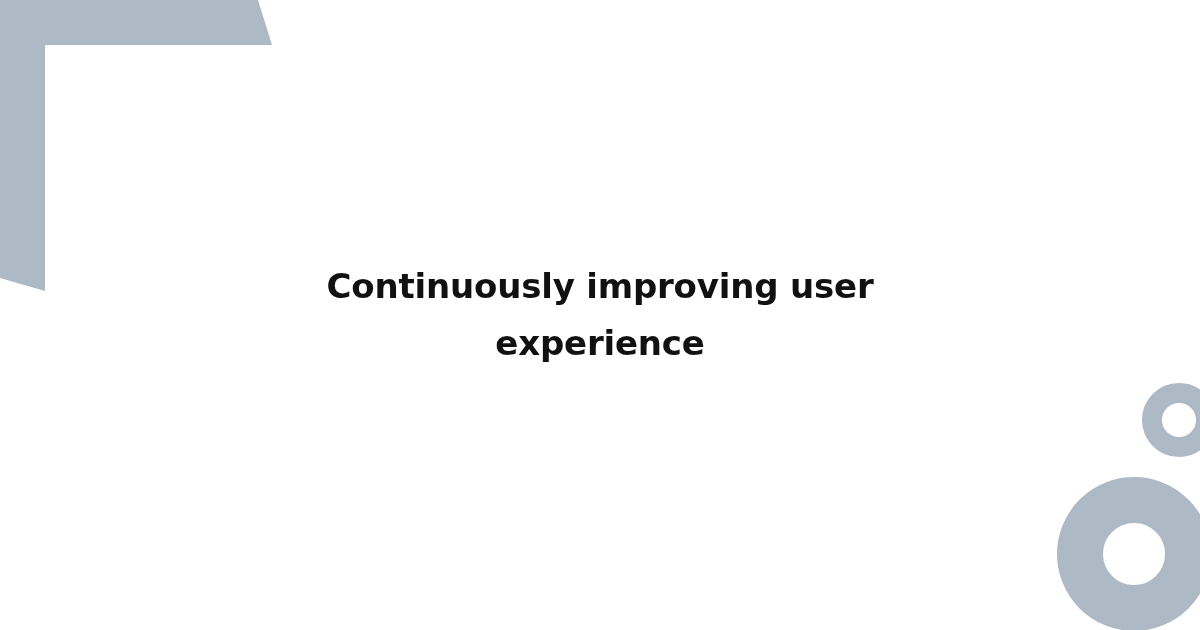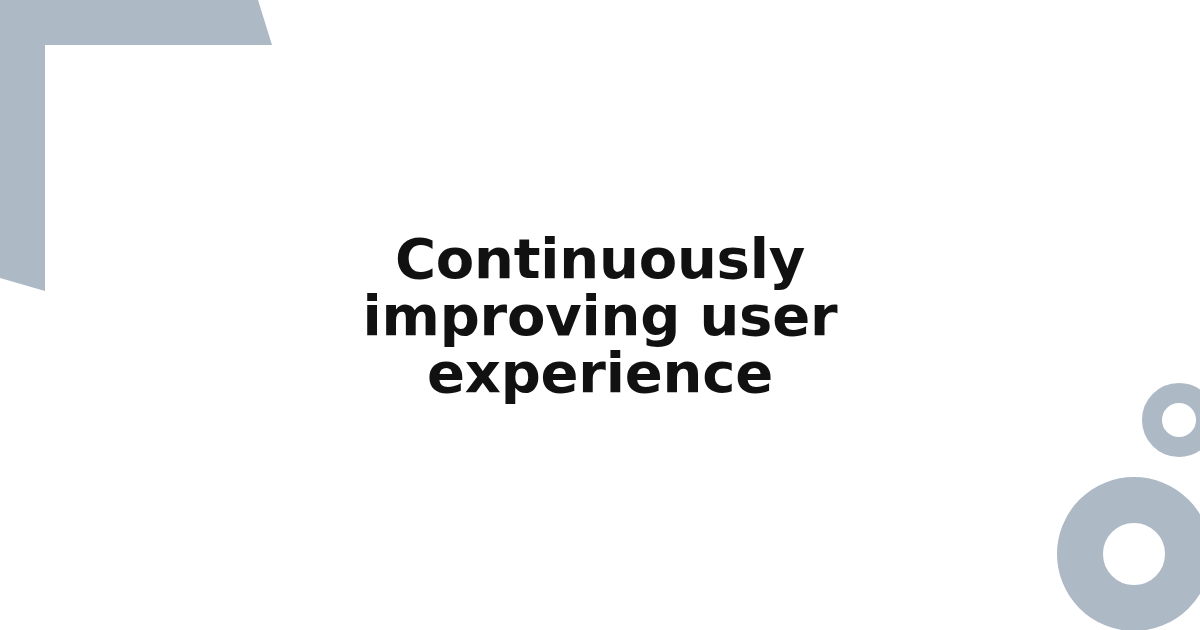--- a/index.html
+++ b/index.html
@@ -40,21 +40,21 @@
     display: flex;
     align-items: center;
     justify-content: center;
   }
   #headline {
     width: 720px;
     margin: 12px;
     padding: 0;
     text-align: center;
     font-family: "DejaVu Sans", "Liberation Sans", sans-serif;
-    font-size: 56px;
+    font-size: 34px;
     line-height: 57px;
     font-weight: 700;
     letter-spacing: -0.2px;
     color: #111111;
     word-wrap: break-word;
   }
 </style>
 </head>
 <body>
 

